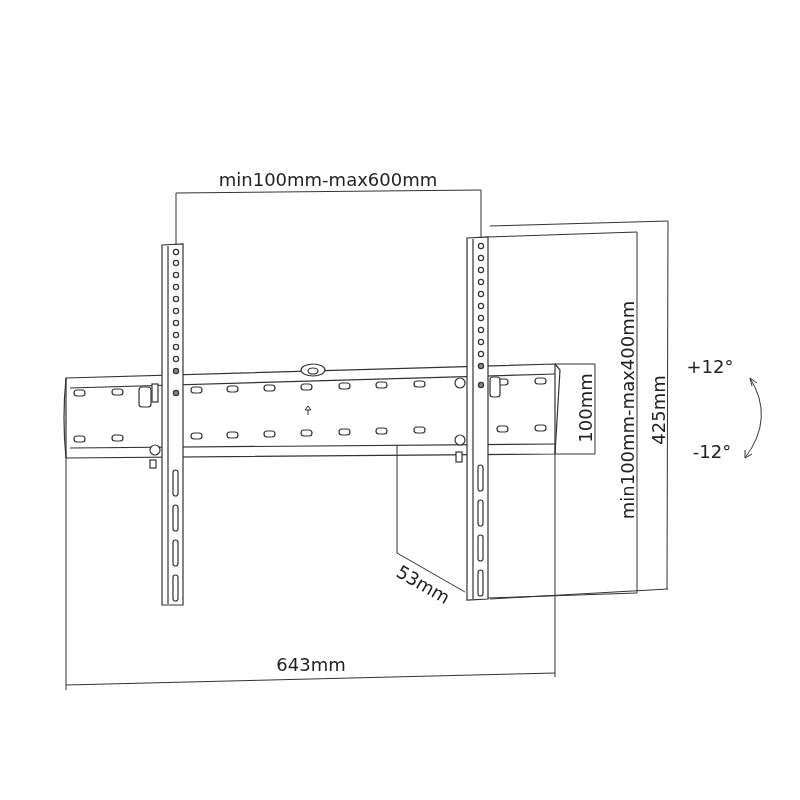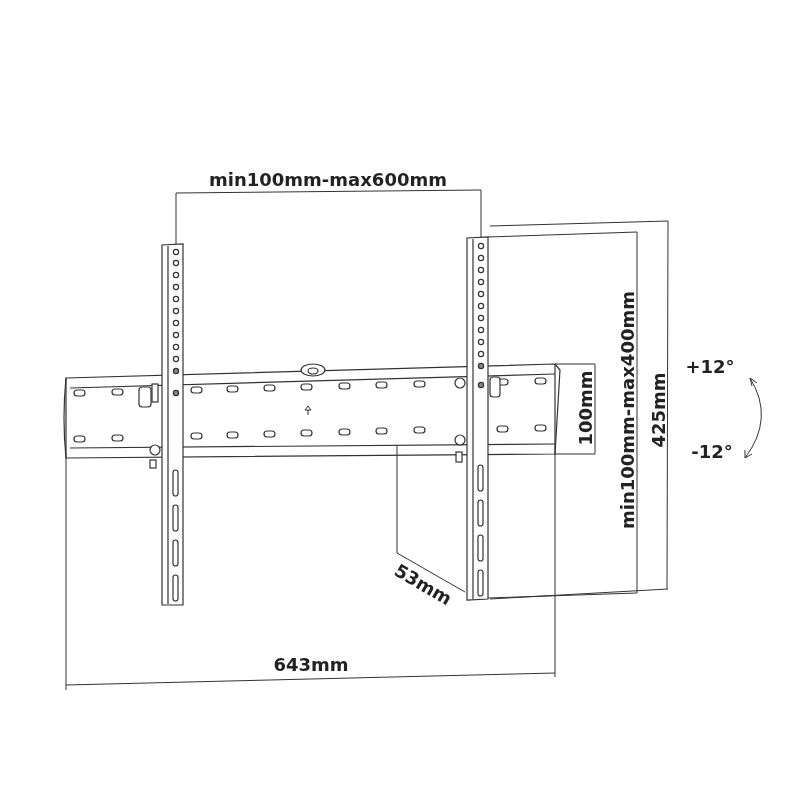--- a/index.html
+++ b/index.html
@@ -1,17 +1,17 @@
 <!DOCTYPE html>
 <html><head>
 <meta charset="utf-8">
 <style>
   html, body { margin:0; padding:0; background:#ffffff; }
   body { width:800px; height:800px; overflow:hidden; font-family:"DejaVu Sans", sans-serif; }
-  #canvas { position:relative; width:800px; height:648px;font-weight:bold; }
+  #canvas { position:relative; width:800px; height:648px; }
   svg { position:absolute; left:0; top:0; }
   .dim-text { font-family:"DejaVu Sans", sans-serif; fill:#222222; font-size:18px; }
 </style>
 </head>
 <body>
 
 <div id="canvas">
 <svg width="800" height="800" viewBox="0 0 800 800" xmlns="http://www.w3.org/2000/svg">
   <g stroke="#333" stroke-width="1.2" fill="none">
 

